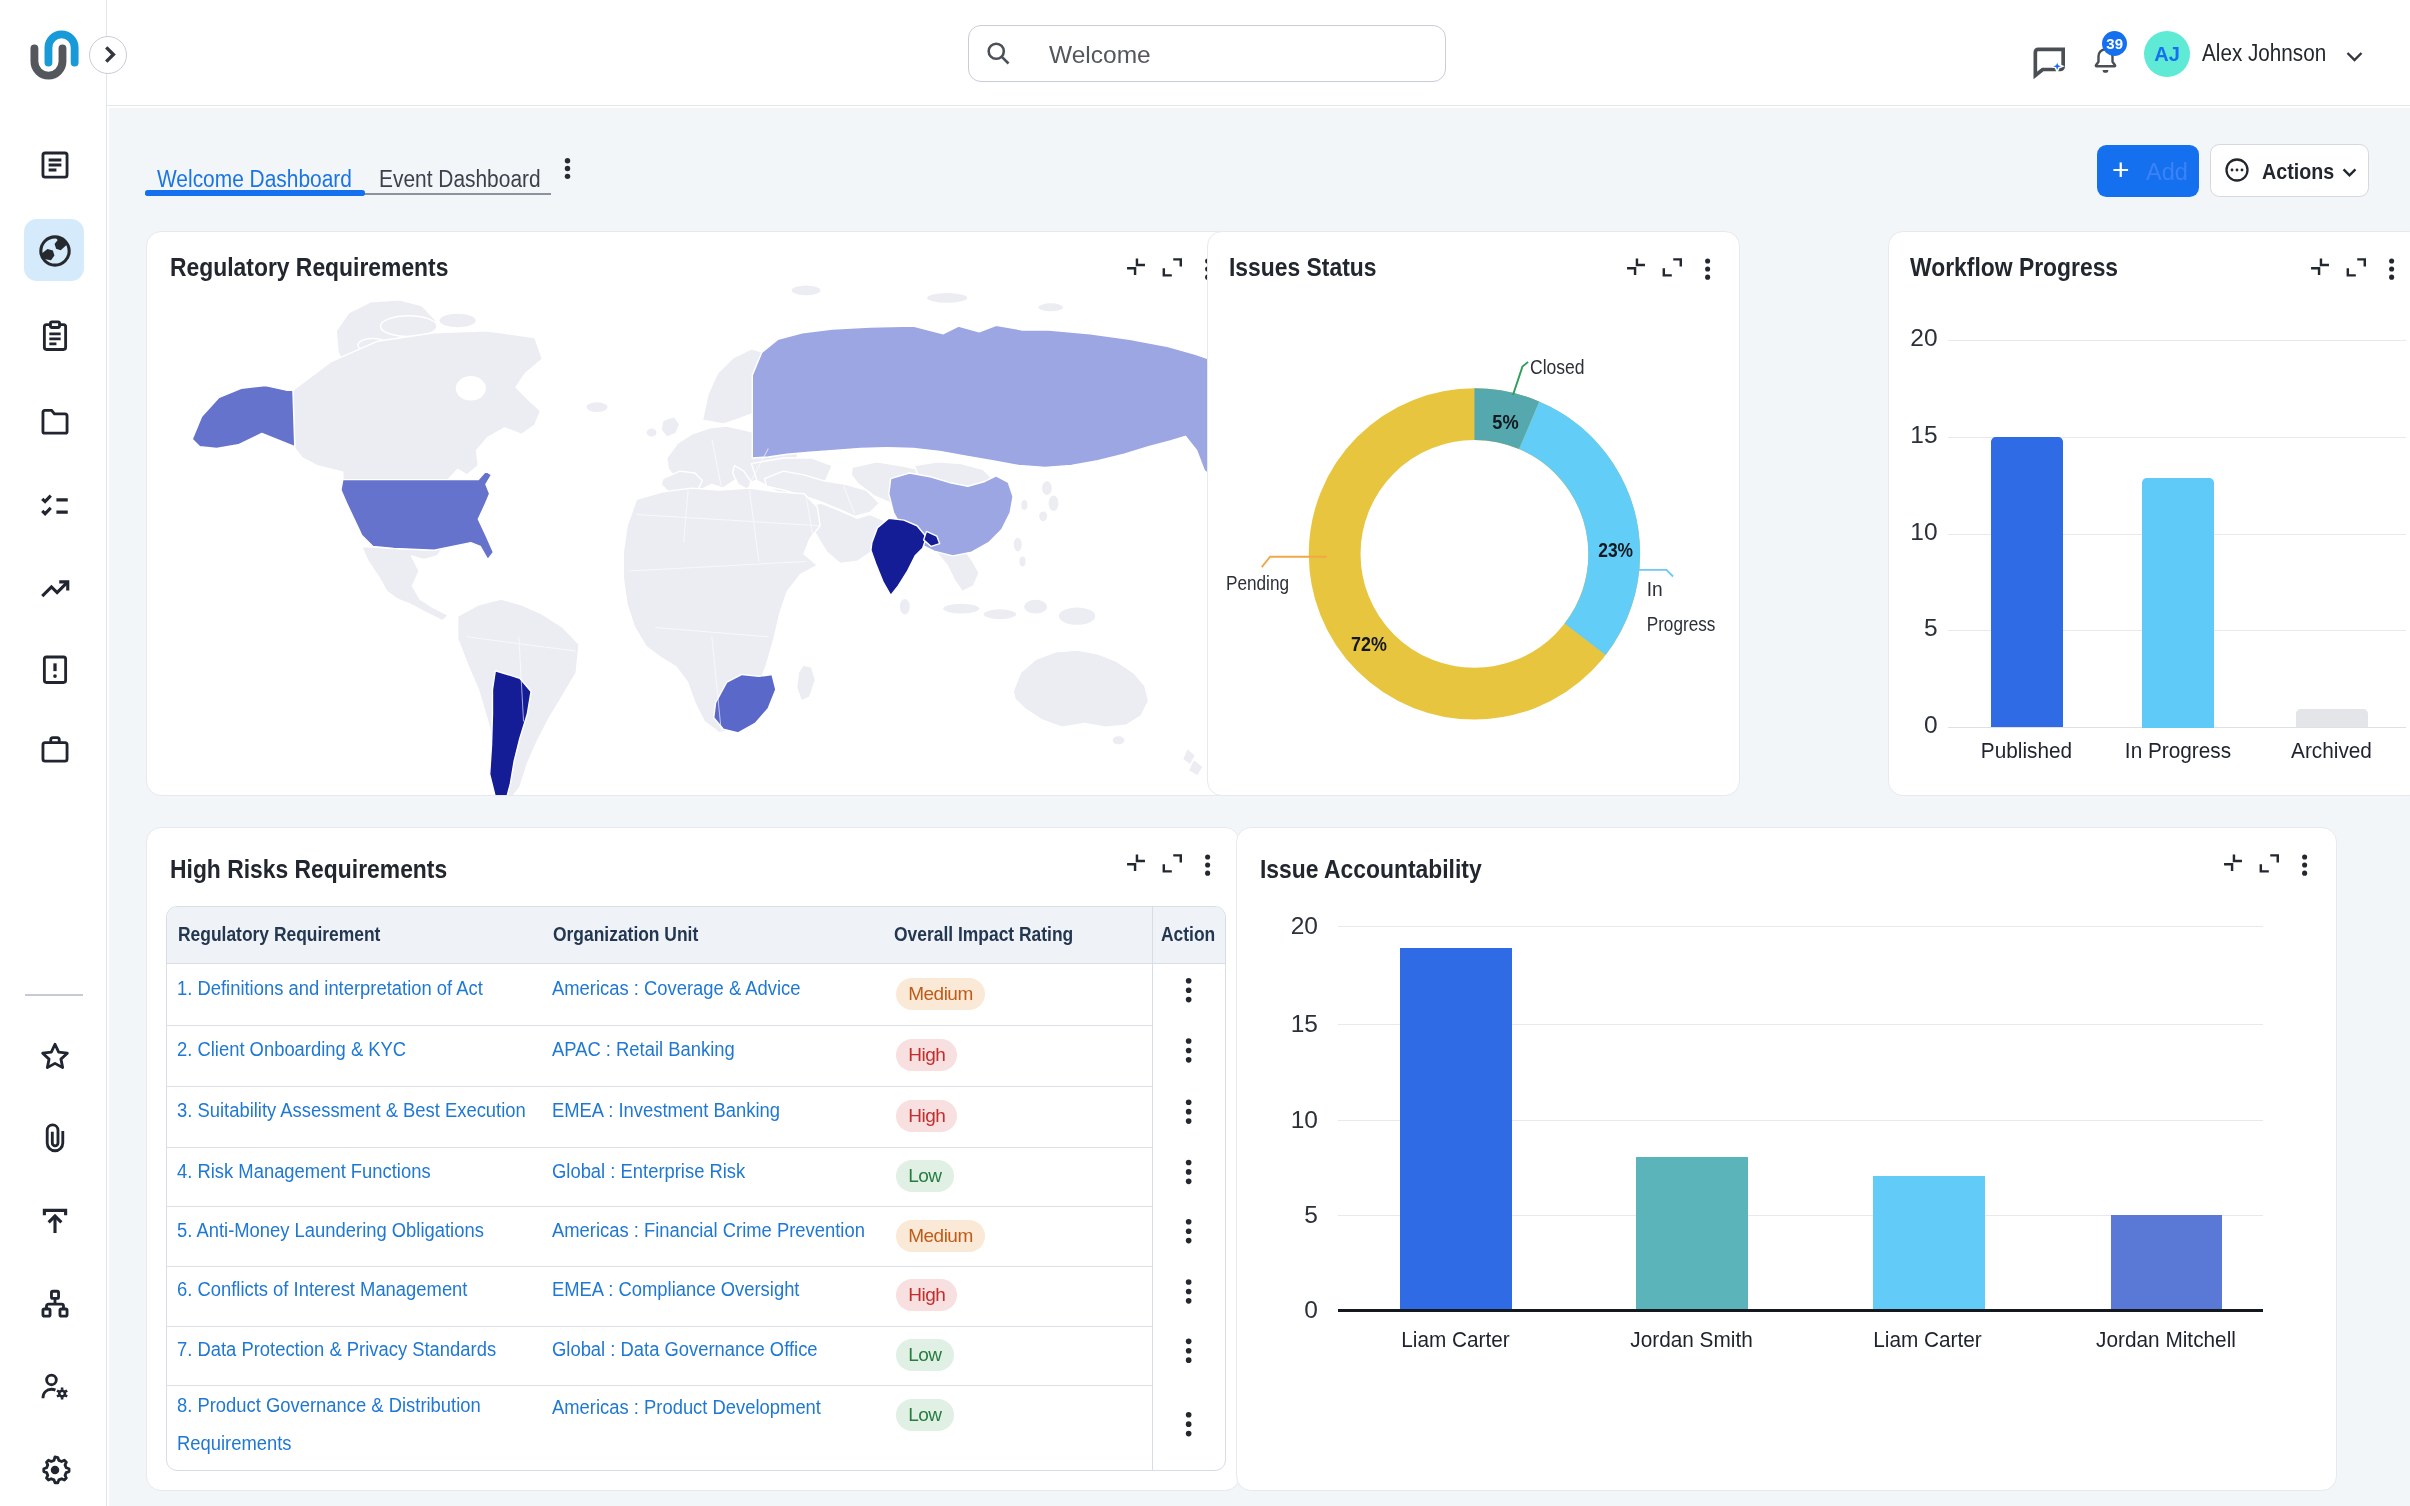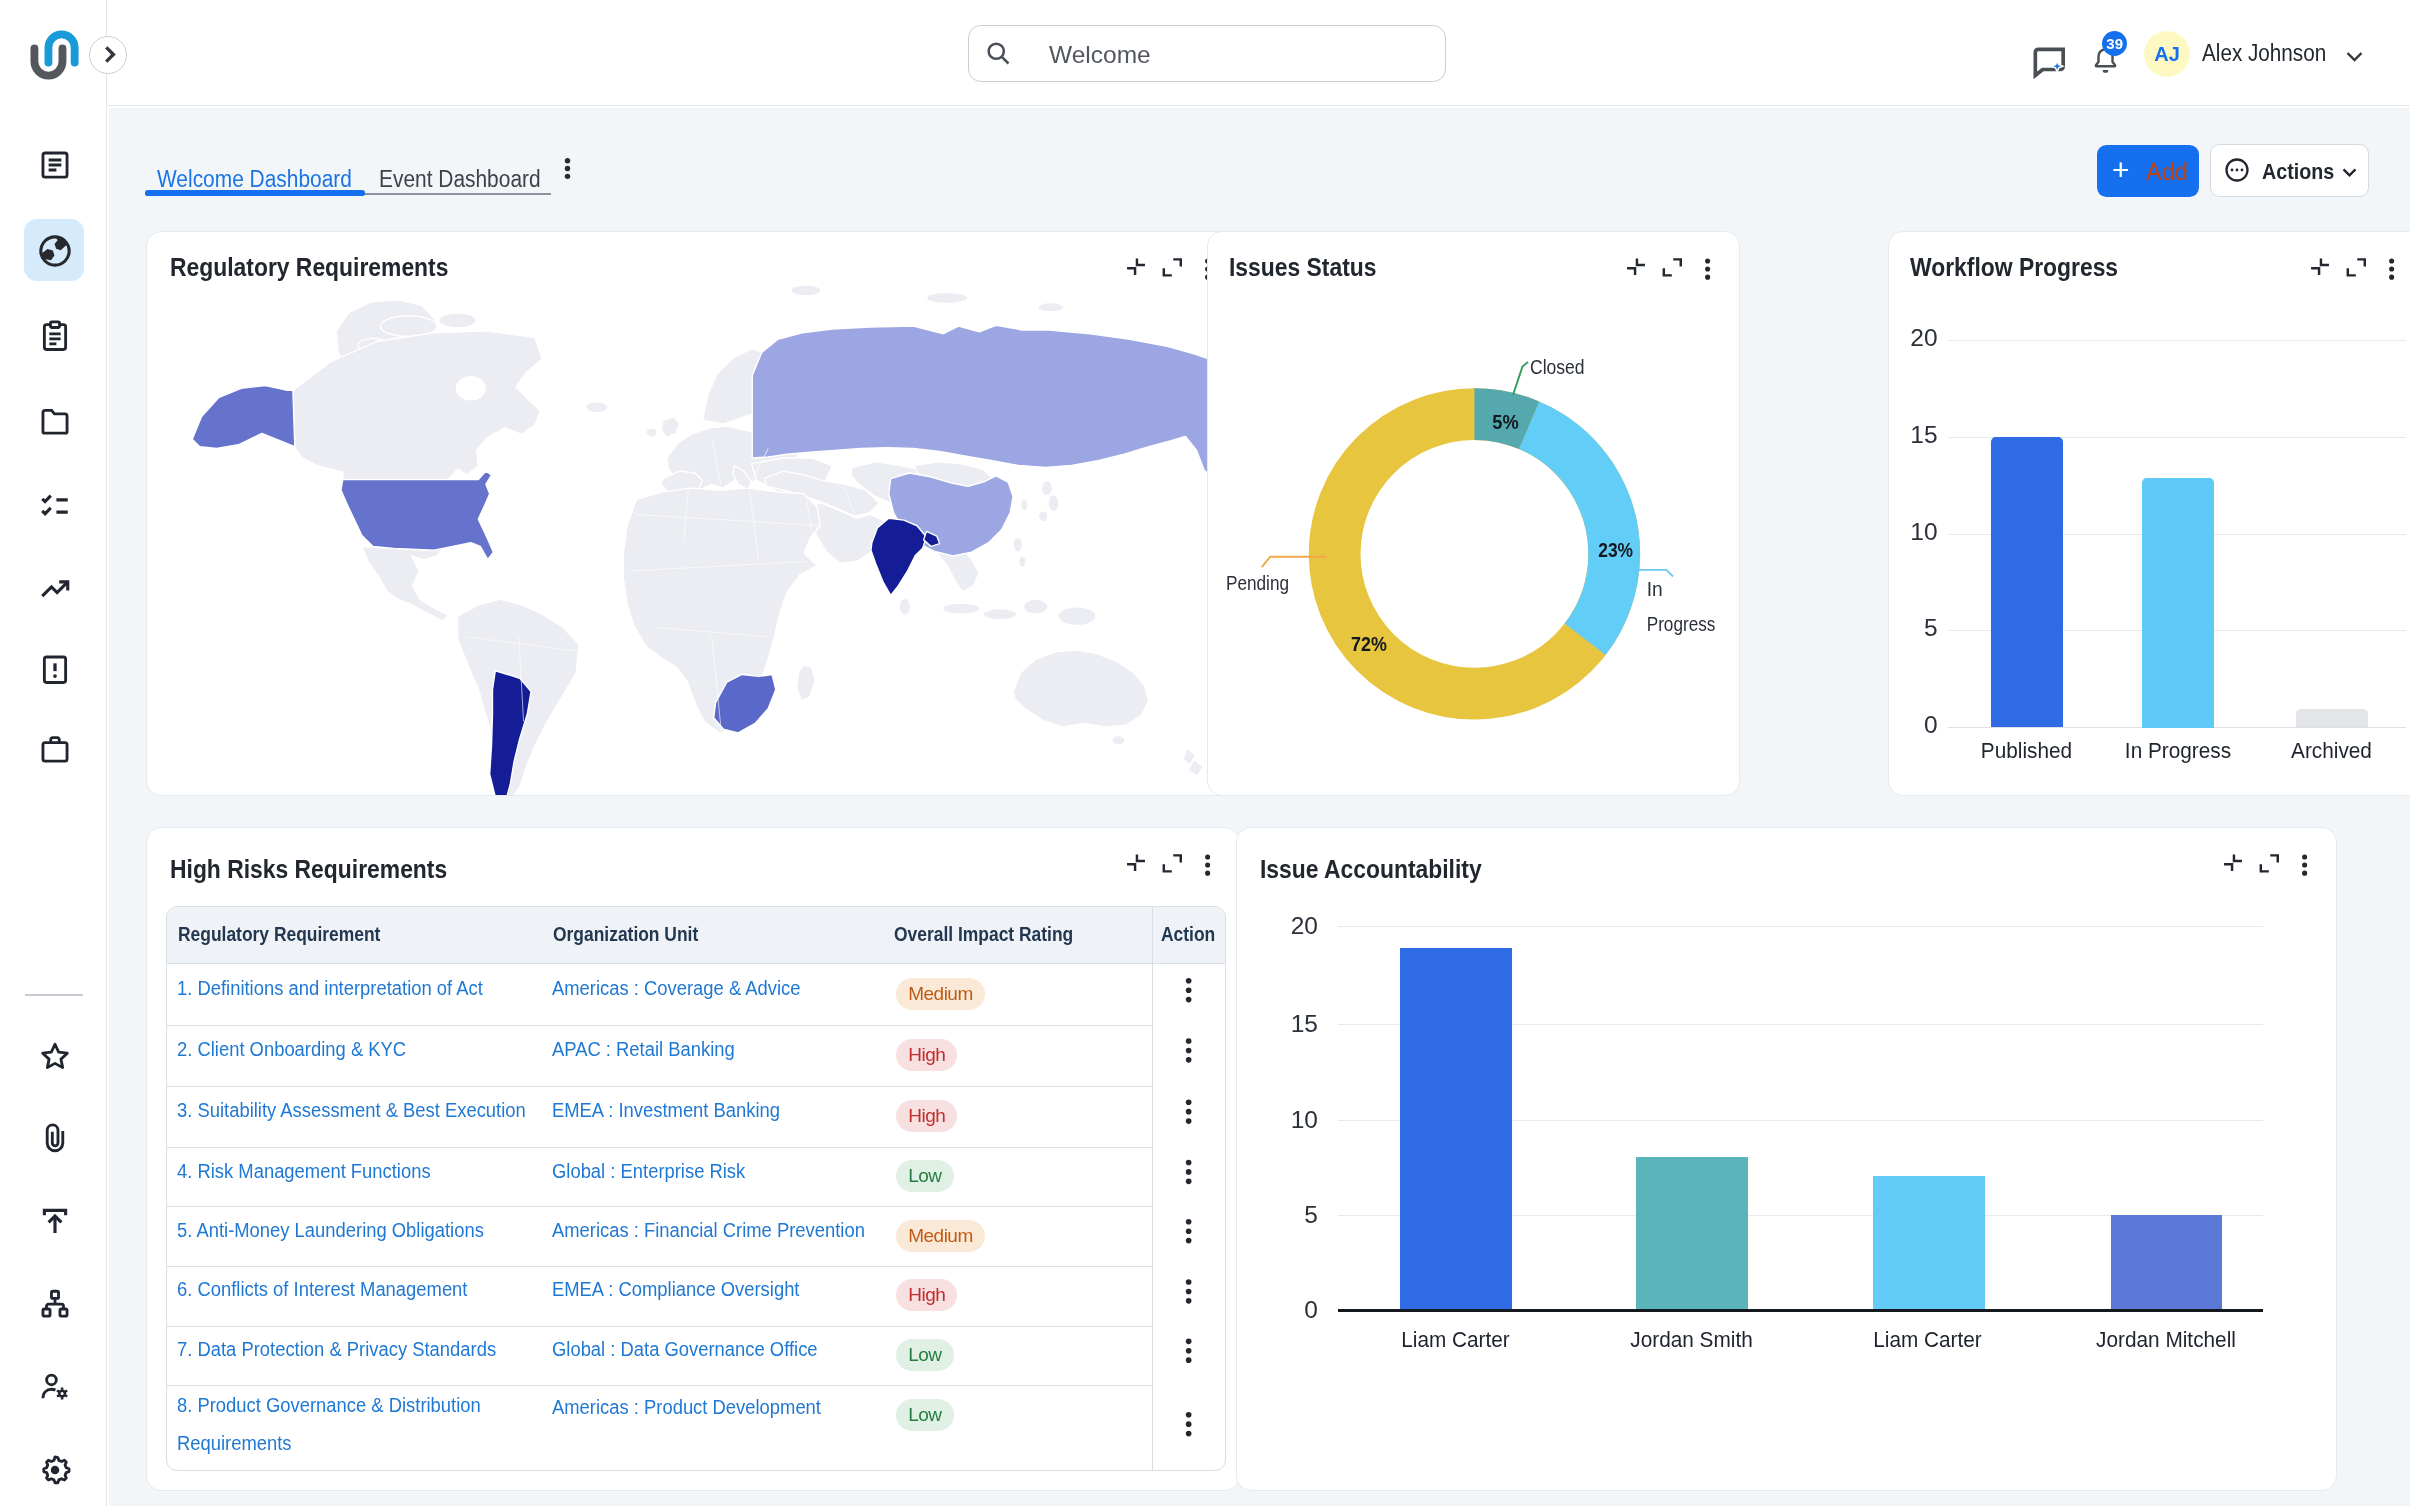--- a/index.html
+++ b/index.html
@@ -48,21 +48,21 @@
     <path d="M20.5 3.8 v10.4 a1.7 1.7 0 0 1 -1.7 1.7 H8.2 l-4.4 3.6 V5.5 A1.7 1.7 0 0 1 5.5 3.8 Z" stroke="#4A4E55" stroke-width="2.2"></path>
     <path d="M16.9 10.6 l0.95 2.45 2.45 0.95 -2.45 0.95 -0.95 2.45 -0.95 -2.45 -2.45 -0.95 2.45 -0.95 Z" fill="#1570EF" stroke="#fff" stroke-width="0.9"></path>
   </svg>
 
   <svg style="position:absolute;left:2091px;top:46px" width="29" height="29" viewBox="0 0 24 24" fill="none" stroke="#4A4E55" stroke-width="2">
     <path d="M12 2.8 c-3.4 0 -5.8 2.5 -5.8 5.8 V13 l-2.1 2.9 a0.5 0.5 0 0 0 0.4 0.8 h15 a0.5 0.5 0 0 0 0.4 -0.8 L17.8 13 V8.6 C17.8 5.3 15.4 2.8 12 2.8 Z" stroke-linejoin="round"></path>
     <path d="M9.6 19.8 h4.8 a2.4 2.4 0 0 1 -4.8 0 Z" fill="#4A4E55" stroke="none"></path>
   </svg>
   <div style="position:absolute;left:2102px;top:31px;width:25.4px;height:25.4px;border-radius:50%;background:#1570EF;color:#fff;font-size:15px;font-weight:700;text-align:center;line-height:25.4px">39</div>
 
-  <div style="position:absolute;left:2144px;top:31px;width:46px;height:46px;border-radius:50%;background:#fef9c3;color:#1570EF;font-size:20px;font-weight:700;text-align:center;line-height:46px">AJ</div>
+  <div style="position:absolute;left:2144px;top:31px;width:46px;height:46px;border-radius:50%;background:#5eead4;color:#1570EF;font-size:20px;font-weight:700;text-align:center;line-height:46px">AJ</div>
   <div style="position:absolute;left:2202px;top:40px;font-size:23.5px;color:#23272E;transform:scaleX(0.88);transform-origin:left">Alex Johnson</div>
   <svg style="position:absolute;left:2344px;top:46px" width="21" height="21" viewBox="0 0 24 24" fill="none" stroke="#33373E" stroke-width="2.8">
       <path d="M4 8 L12 16 L20 8"></path>
     </svg>
 </div>
 
 <div class="sidebar"></div>
 <div class="activebg"></div>
 <div id="sideicons">
 
@@ -155,21 +155,21 @@
   <div style="position:absolute;left:145px;top:190px;width:220px;height:5.6px;background:#1570EF;border-radius:2.8px"></div>
   <svg style="position:absolute;left:560px;top:153px" width="15" height="30" viewBox="0 0 16 32" fill="#272B33">
       <circle cx="8" cy="8.3" r="2.9"></circle>
       <circle cx="8" cy="16.6" r="2.9"></circle>
       <circle cx="8" cy="24.9" r="2.9"></circle>
     </svg>
 </div>
 <div id="topbtns">
   <div style="position:absolute;left:2097px;top:145px;width:102px;height:52px;background:#1570EF;border-radius:9.4px"></div>
   <div style="position:absolute;left:2112px;top:153px;font-size:30px;color:#fff">+</div>
-  <div style="position:absolute;left:2146px;top:159px;font-size:23.5px;color:#c2410c">Add</div>
+  <div style="position:absolute;left:2146px;top:159px;font-size:23.5px;color:#3b82f6">Add</div>
   <div style="position:absolute;left:2210px;top:144px;width:159px;height:53px;background:#fff;border:1.9px solid #D4D9E0;border-radius:9.4px"></div>
   <svg style="position:absolute;left:2224px;top:157px" width="26" height="26" viewBox="0 0 24 24" fill="none" stroke="#22262E" stroke-width="2.1">
       <circle cx="12" cy="12" r="9.7"></circle>
       <circle cx="7.4" cy="12" r="1.3" fill="#22262E" stroke="none"></circle>
       <circle cx="12" cy="12" r="1.3" fill="#22262E" stroke="none"></circle>
       <circle cx="16.6" cy="12" r="1.3" fill="#22262E" stroke="none"></circle>
     </svg>
   <div style="position:absolute;left:2262px;top:159px;font-size:22.6px;font-weight:700;color:#22262E;transform:scaleX(0.87);transform-origin:left">Actions</div>
   <svg style="position:absolute;left:2340px;top:163px" width="19" height="19" viewBox="0 0 24 24" fill="none" stroke="#22262E" stroke-width="3">
       <path d="M4.5 8 L12 15.5 L19.5 8"></path>

